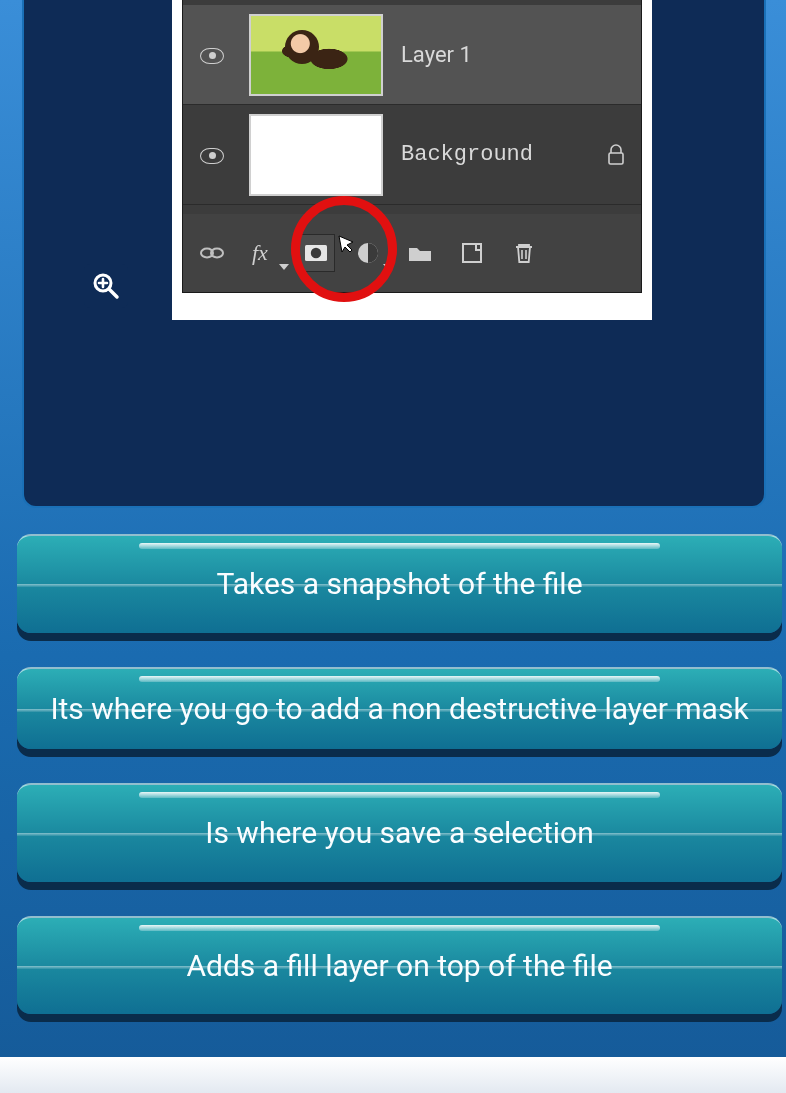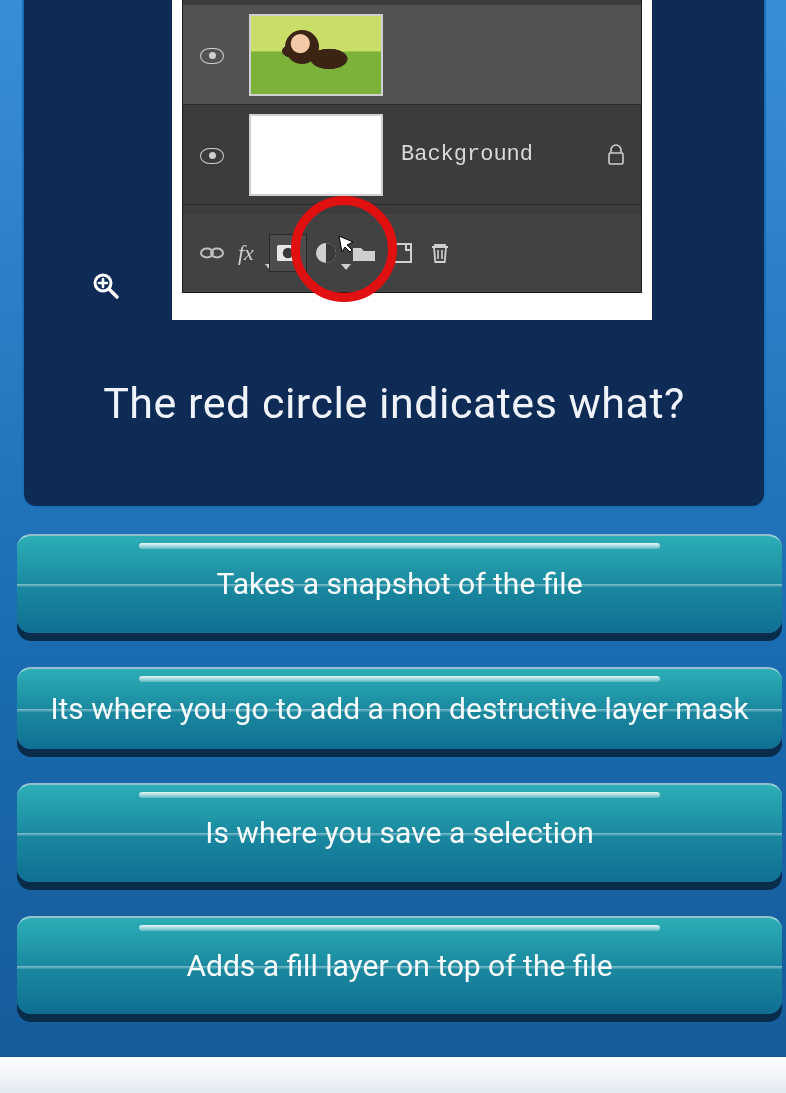--- a/index.html
+++ b/index.html
@@ -84,20 +84,21 @@
       width:18px; height:22px;
     }
     .lock svg{ width:100%; height:100%; }
     
     .strip{
       position:absolute; left:0; right:0; bottom:0;
       height:78px;
       background:#424242;
       display:flex; align-items:center;
       padding:0 10px;
+      gap:14px;
       text-align:right;
     }
     .strip .slot{
       width:38px; height:38px;
       display:flex; align-items:center; justify-content:center;
       position:relative;
     }
     .slot svg { width:28px; height:28px; }
     .tri{
       position:absolute; right:-6px; bottom:2px;
@@ -178,20 +179,21 @@
 
 <div class="question-card">
 
   <div class="shot-frame">
     <div class="shot-inner">
 
       <div class="layers">
         <div class="layer-row">
           <span class="eye"></span>
           <span class="thumb photo"></span>
+          <span class="layer-label">Layer 1</span>
         </div>
         <div class="layer-row dark">
           <span class="eye"></span>
           <span class="thumb"></span>
           <span class="layer-label">Background</span>
           <span class="lock">
             <svg viewBox="0 0 18 22">
                 <path fill="none" stroke="#cfcfcf" stroke-width="1.6" d="M4 9V6a5 5 0 0 1 10 0v3"></path>
                 <rect x="2" y="9" width="14" height="11" rx="1.5" fill="none" stroke="#cfcfcf" stroke-width="1.6"></rect>
               </svg>
@@ -256,21 +258,20 @@
   </div>
 
   <div class="zoom-btn">
     <svg viewBox="0 0 30 30">
         <circle cx="12" cy="12" r="8" fill="none" stroke="#fff" stroke-width="3"></circle>
         <path d="M18 18l8 8" stroke="#fff" stroke-width="3.5" stroke-linecap="round"></path>
         <path d="M12 8v8M8 12h8" stroke="#fff" stroke-width="2.6" stroke-linecap="round"></path>
       </svg>
   </div>
 
-  <div class="question-text">The red circle indicates what?</div>
 </div>
 
 <div class="answers">
   <div class="answer">
     <span>Takes a snapshot of the file</span>
   </div>
   <div class="answer tall">
     <span>Its where you go to add a non destructive layer mask</span>
   </div>
   <div class="answer">

